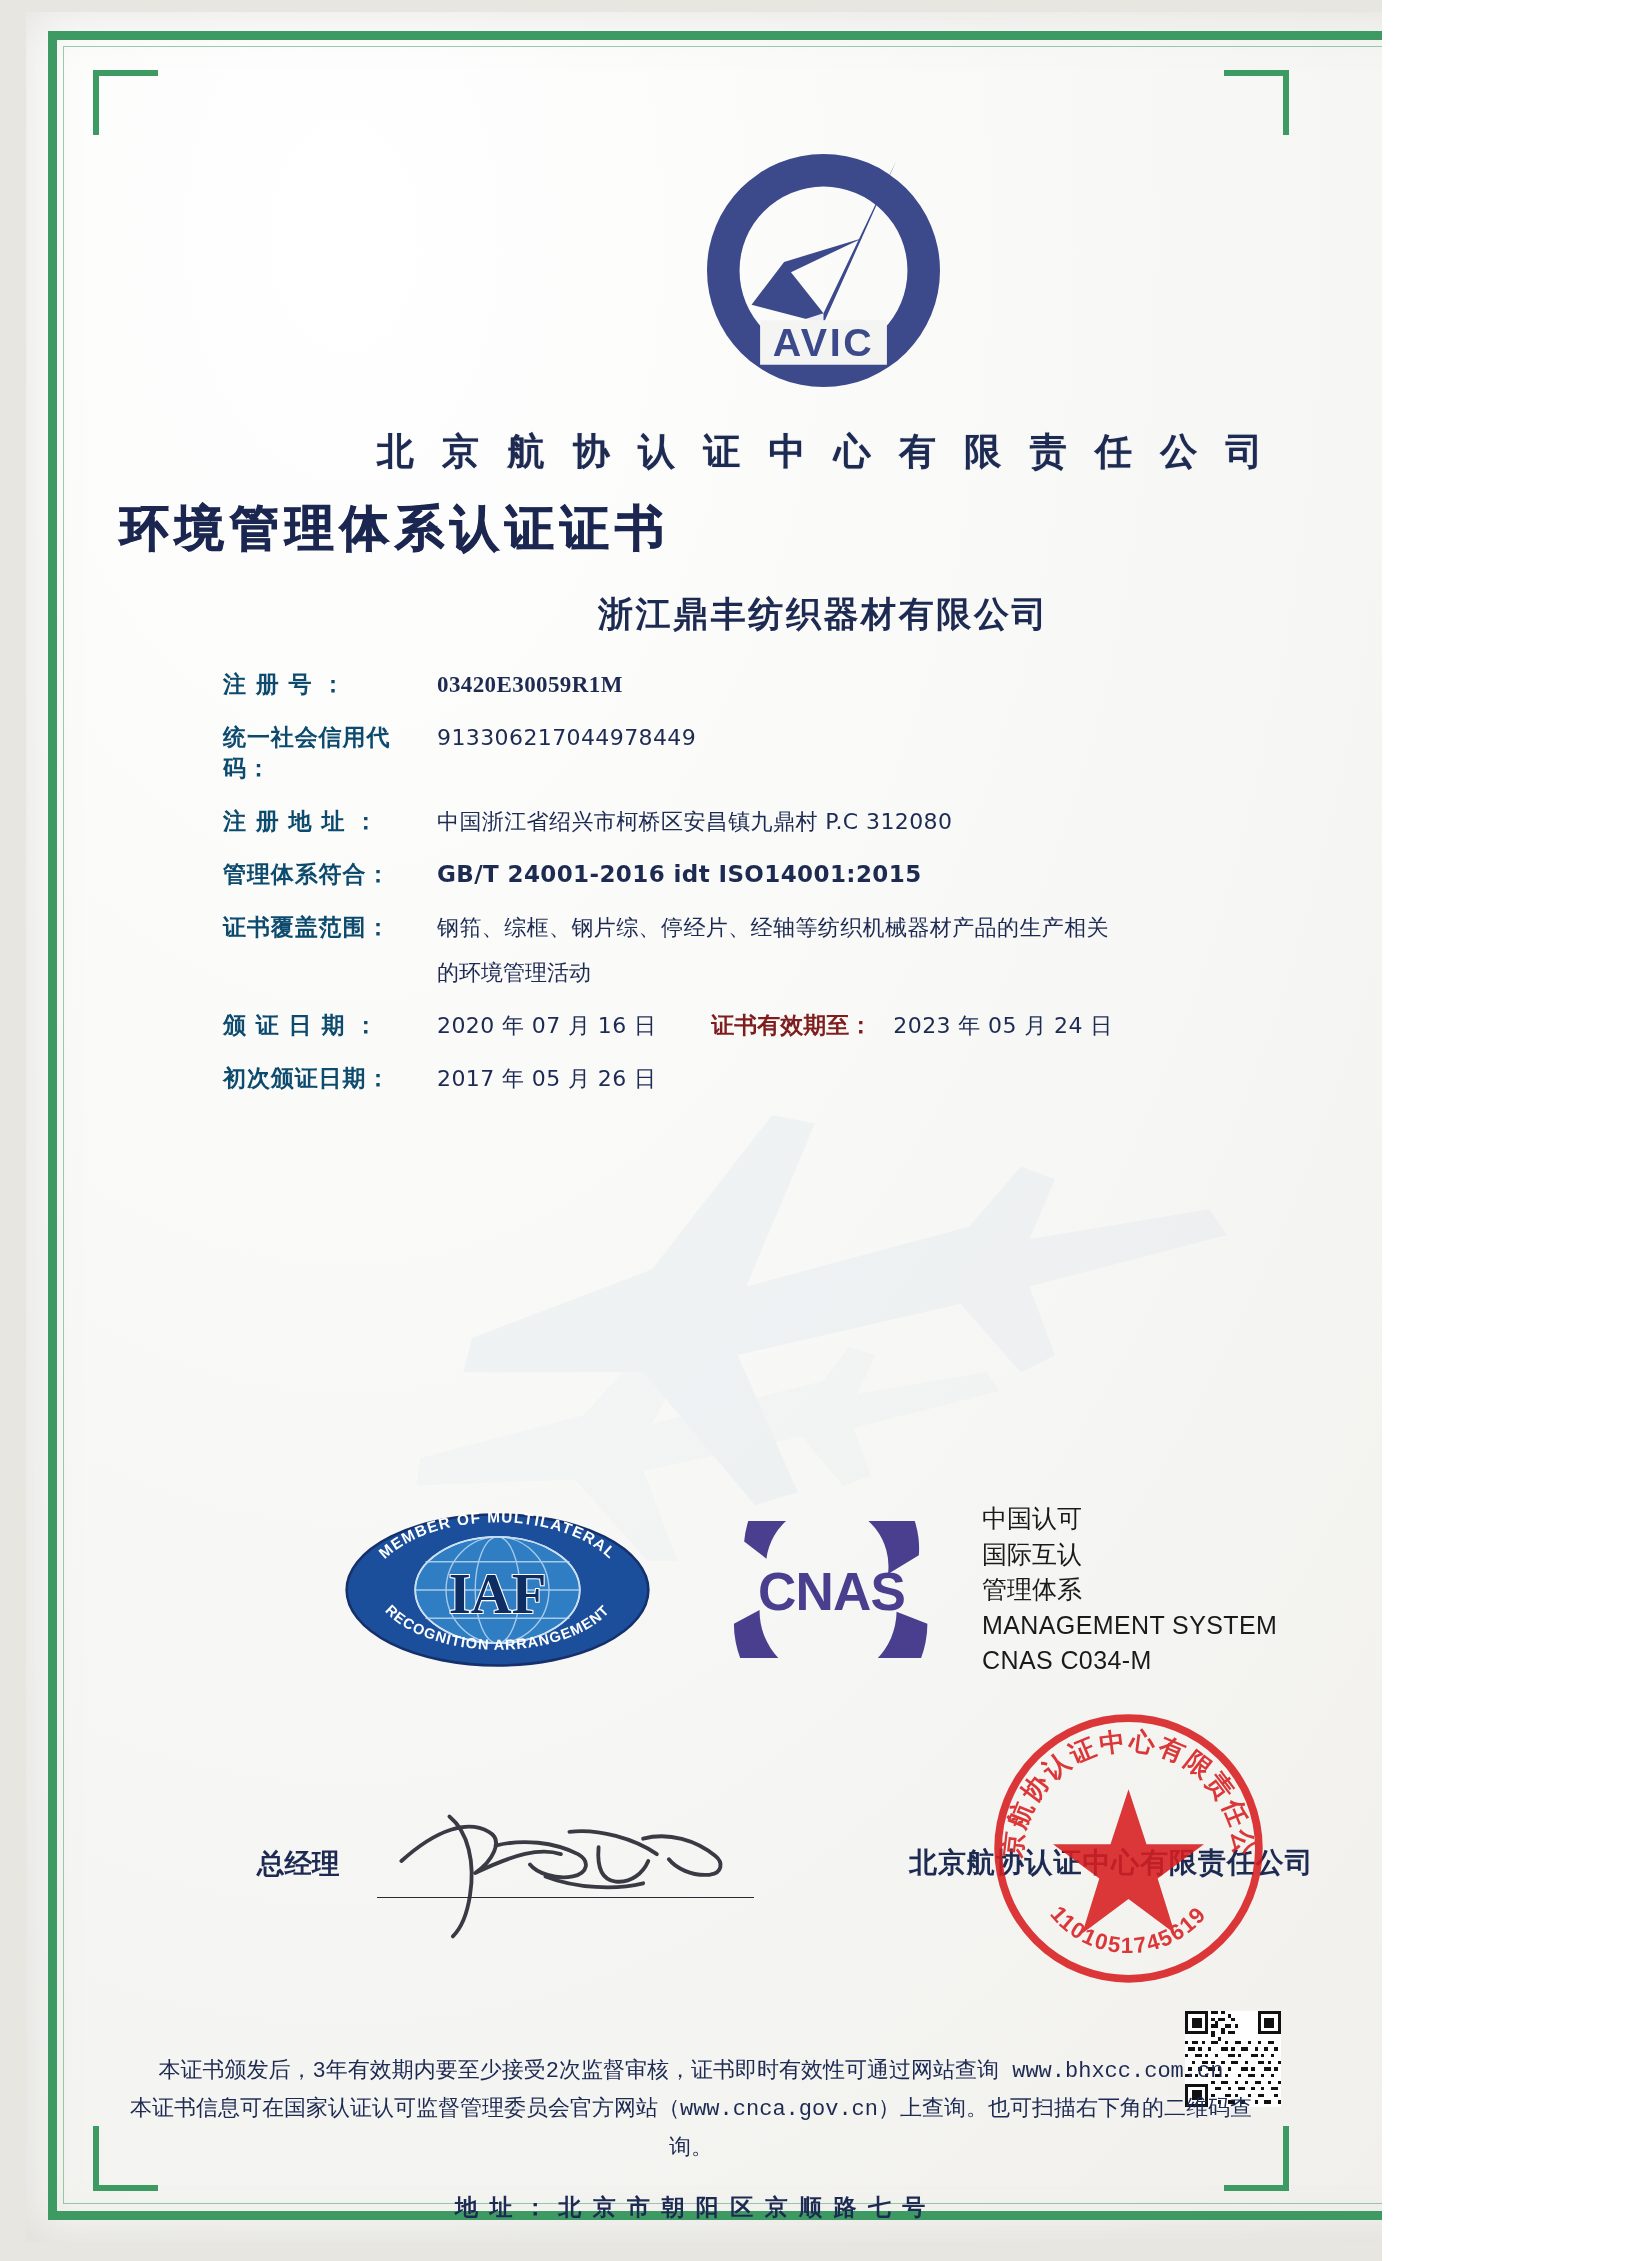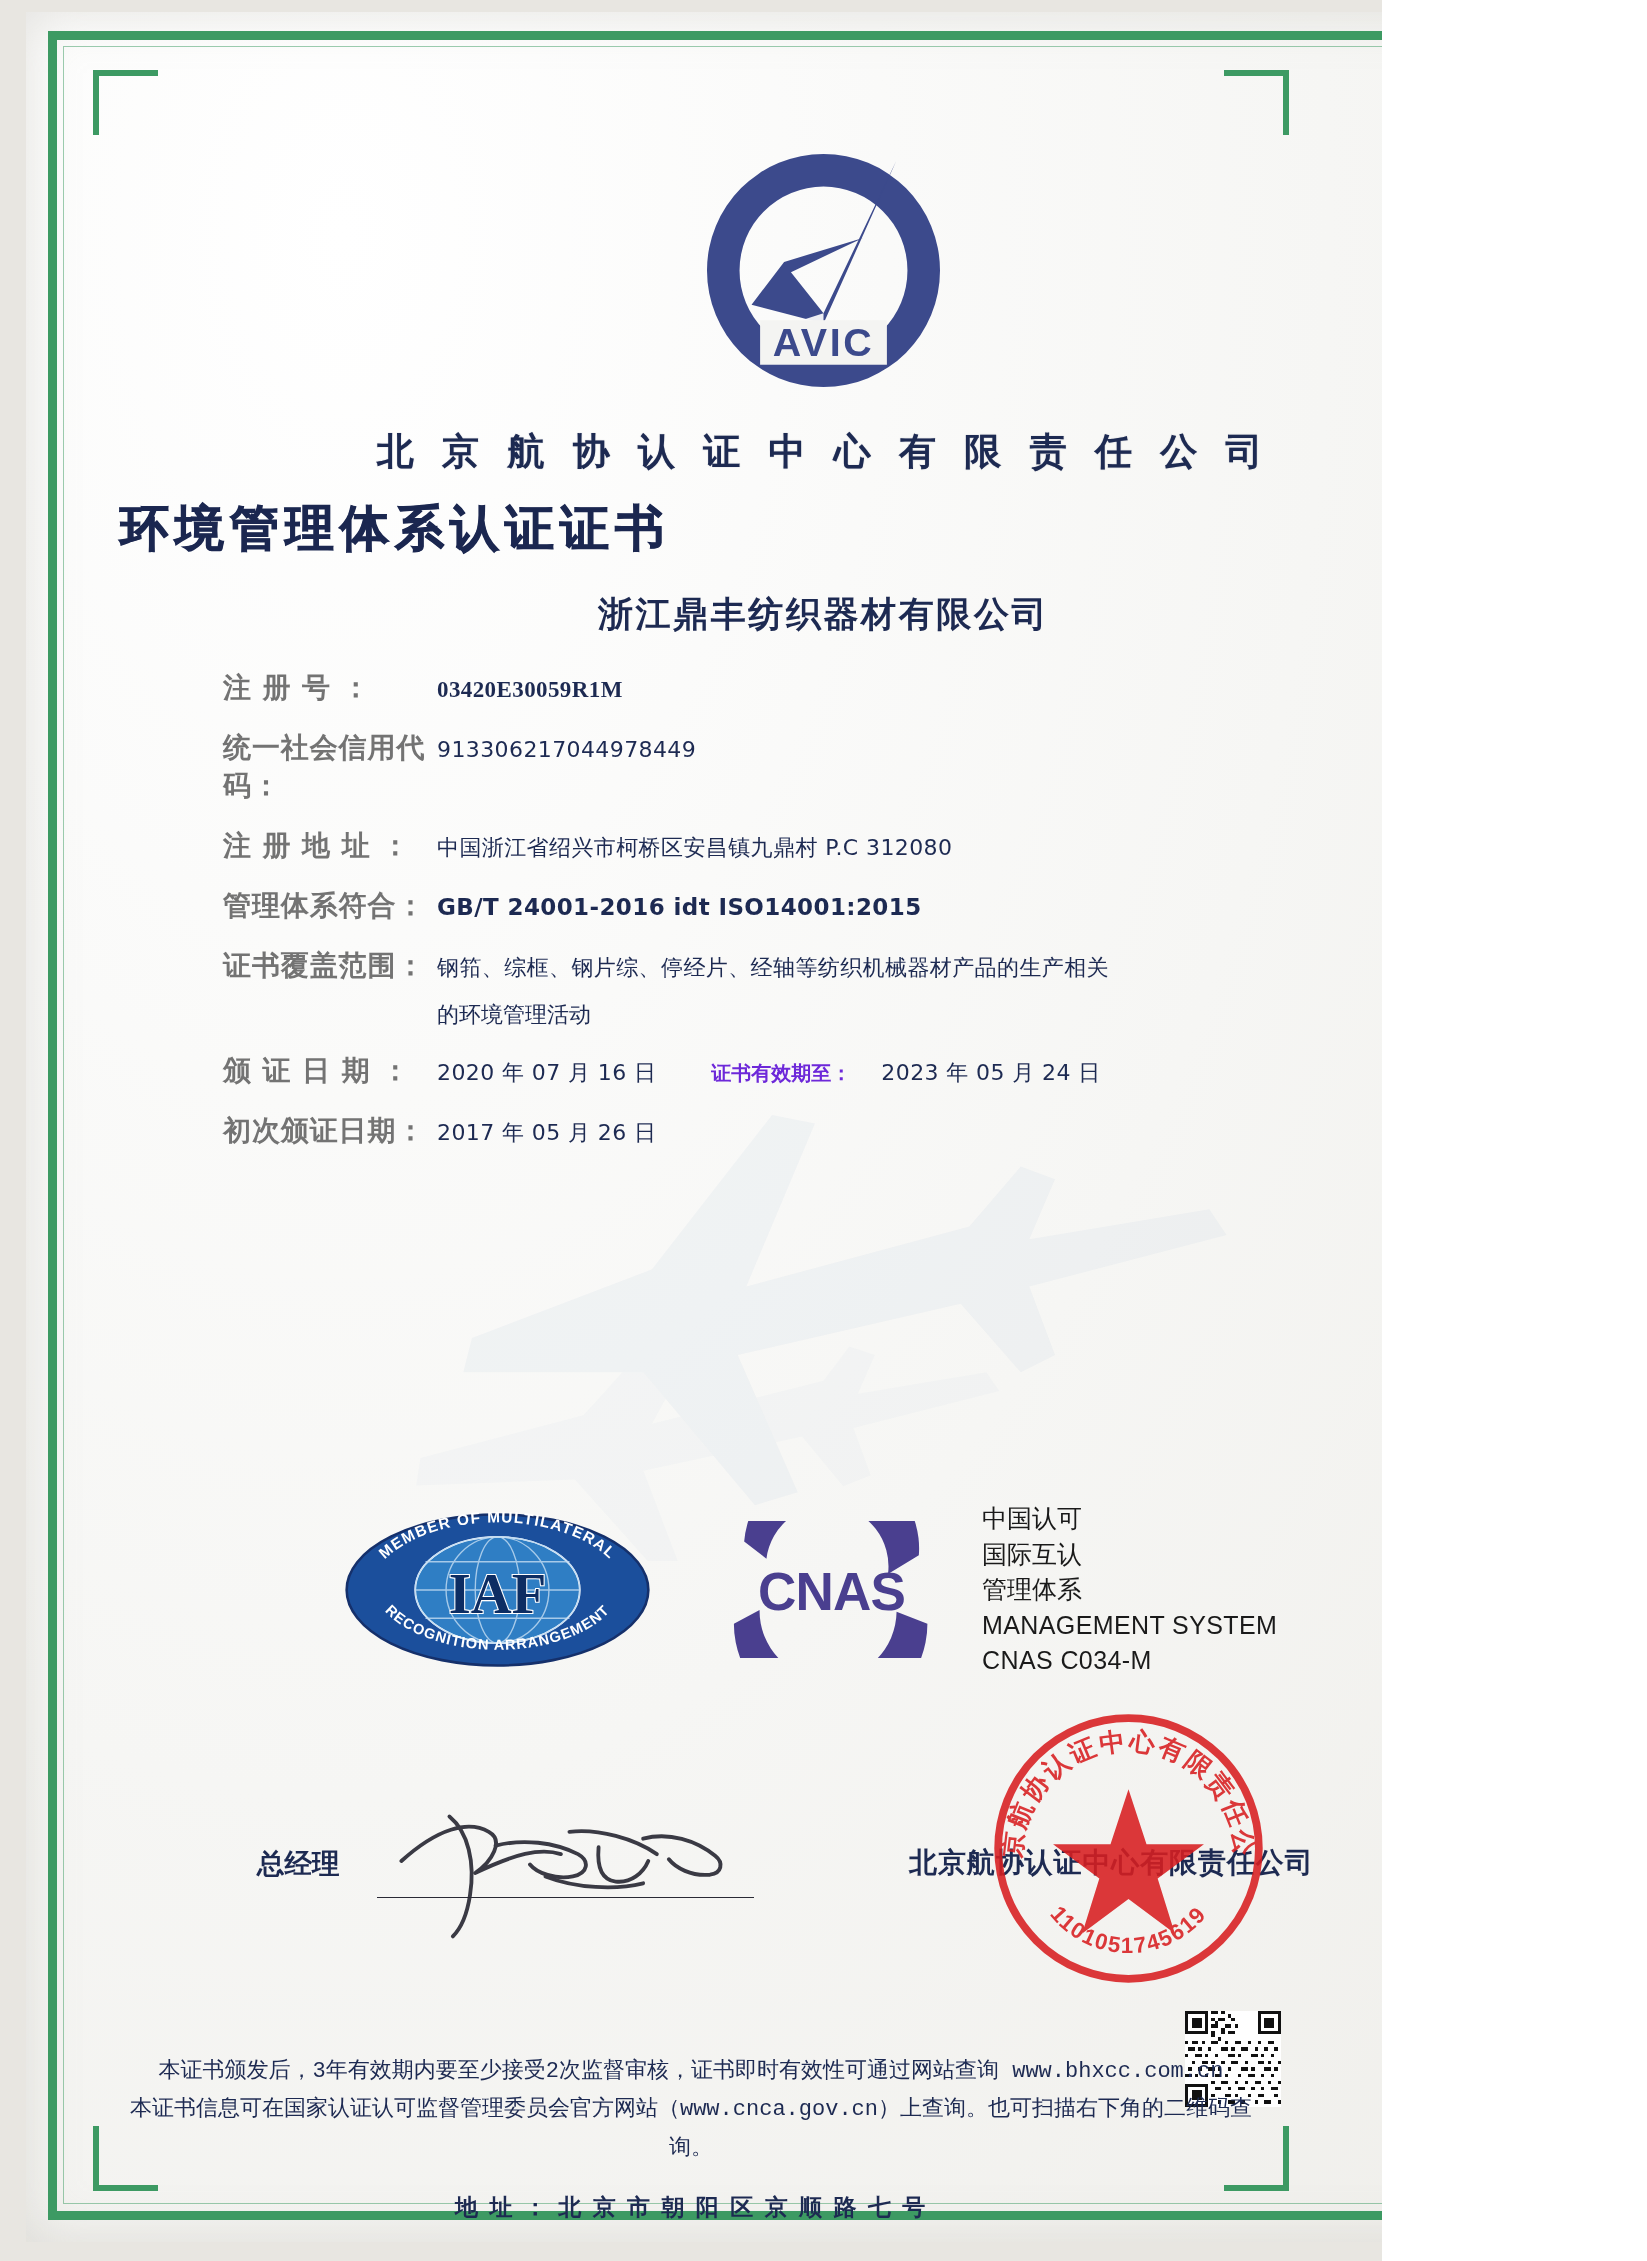--- a/index.html
+++ b/index.html
@@ -137,46 +137,46 @@
   .row {
     display: flex;
     align-items: baseline;
     margin-bottom: 22px;
     color: #1d2a52;
   }
   .lbl {
     width: 214px;
     flex: 0 0 214px;
     font-family: "DejaVu Sans", "Liberation Sans", sans-serif;
-    font-size: 28px;
+    font-size: 23px;
     font-weight: 700;
     letter-spacing: 0.9px;
-    color: #737373;
+    color: #0c4a6e;
   }
   .val {
     font-family: "DejaVu Sans", "Liberation Sans", sans-serif;
     font-size: 22px;
     color: #1d2a52;
     letter-spacing: 0.4px;
   }
   .val.bold { font-weight: 700; font-size: 23px; }
   .val.mono { font-family: "Liberation Serif", serif; font-weight: 700; font-size: 23px; }
   .scope-second {
     margin: -6.9px 0 22px 214px;
     font-family: "DejaVu Sans", "Liberation Sans", sans-serif;
     font-size: 22px;
     color: #1d2a52;
   }
   .date-row .val { margin-right: 55px; }
   .inline-lbl {
     font-family: "DejaVu Sans", "Liberation Sans", sans-serif;
-    font-size: 20px;
-    font-weight: 700;
-    color: #6d28d9;
-    margin-right: 30px;
+    font-size: 23px;
+    font-weight: 700;
+    color: #7f1d1d;
+    margin-right: 21px;
   }
 
   
   .marks {
     position: absolute;
     left: 343px;
     top: 1501px;
     width: 1115px;
     display: flex;
     align-items: center;

